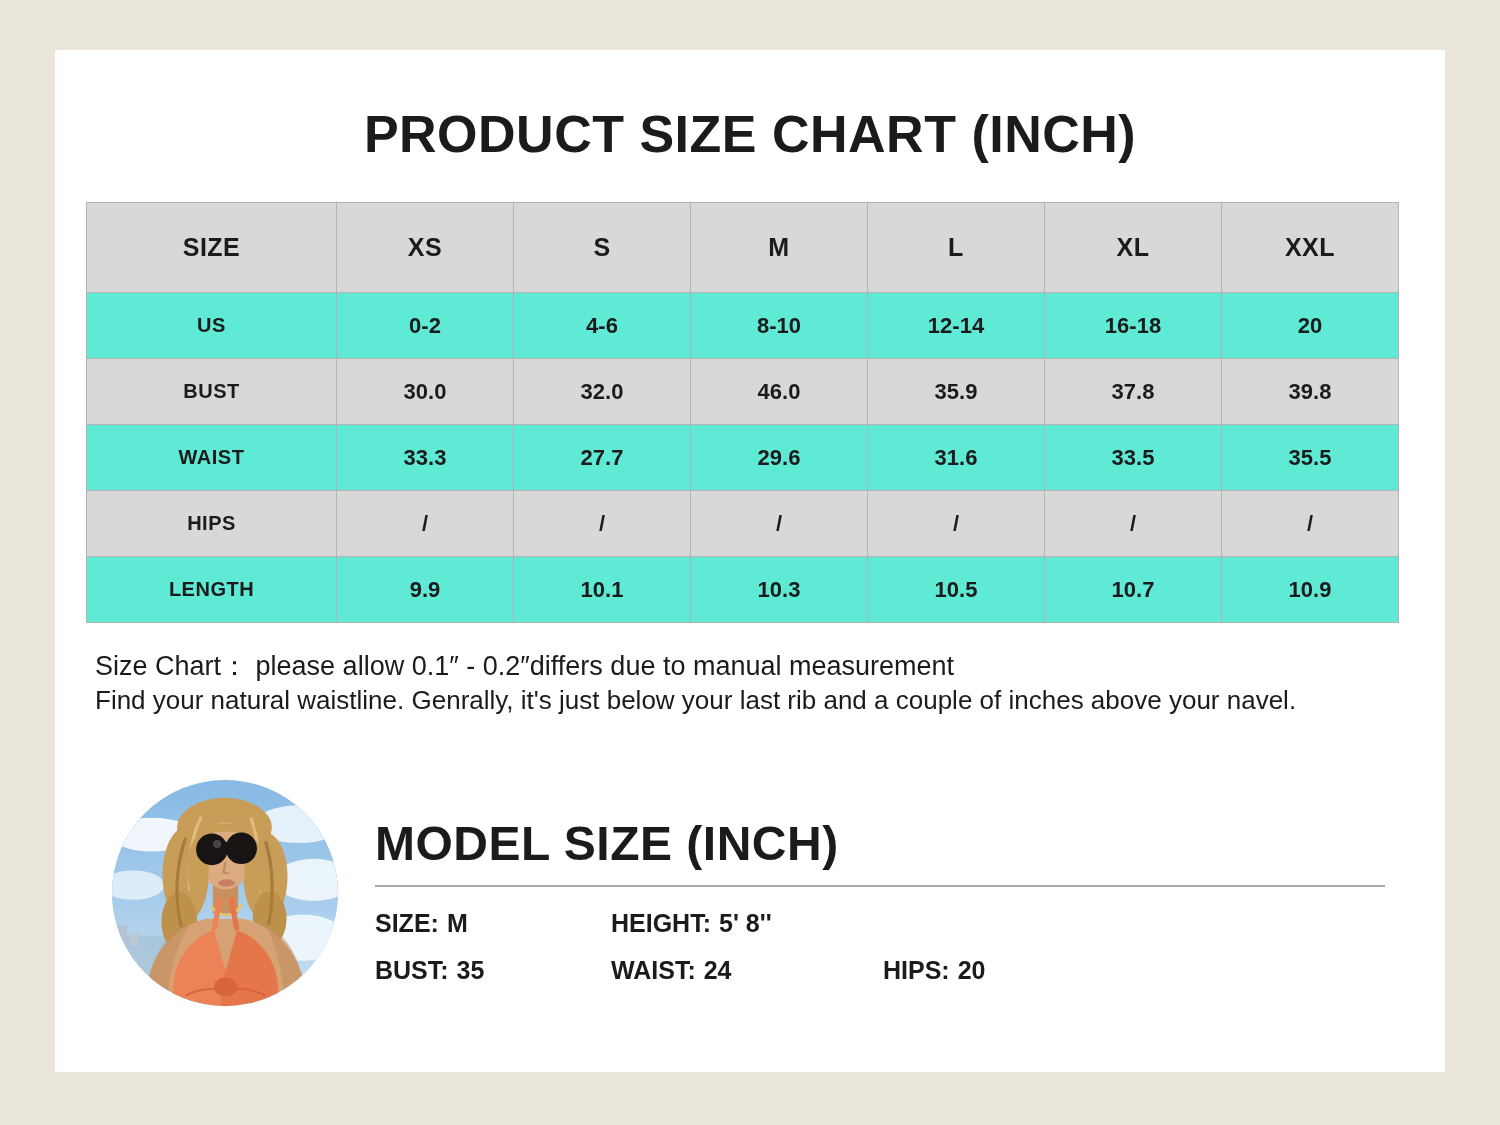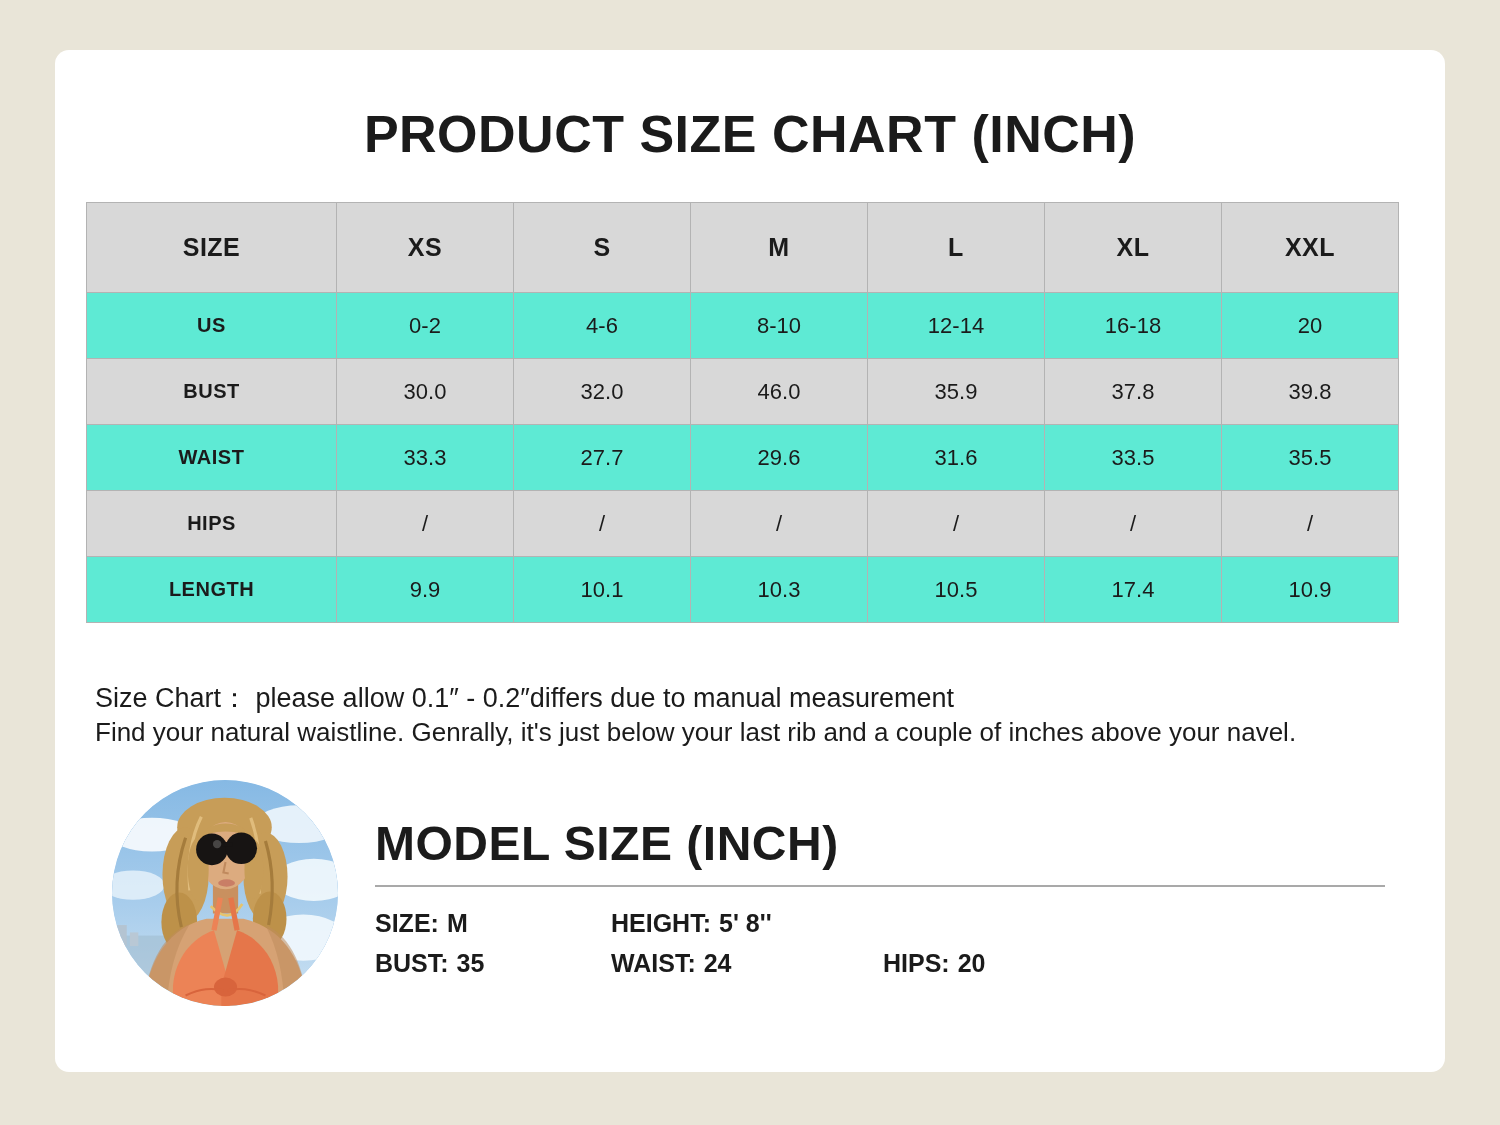--- a/index.html
+++ b/index.html
@@ -5,56 +5,55 @@
   html,body{margin:0;padding:0;}
   body{
     width:1500px;height:1125px;position:relative;overflow:hidden;
     background:var(--page_bg,#e9e5d8);
     font-family:"Liberation Sans",sans-serif;
     color:var(--text_col,#1b1b1b);
   }
   .card{
     position:absolute;left:55px;top:50px;width:1390px;height:1022px;
     background:var(--card_bg,#ffffff);
-    border-radius:14px;
   }
   .main-title{
     position:absolute;top:54px;left:0;width:100%;margin:0;
     text-align:center;font-size:52px;font-weight:700;letter-spacing:0.5px;
   }
   table.size-table{
     position:absolute;left:31px;top:152px;width:1312px;
     border-collapse:collapse;table-layout:fixed;
   }
   .size-table th,.size-table td{
     border:1px solid var(--border_col,#b3b3b3);
     text-align:center;vertical-align:middle;padding:0;
   }
   .size-table thead th{
     height:89px;font-size:25px;font-weight:700;letter-spacing:0.5px;
     background:var(--stripe_bg,#d8d8d8);
   }
   .size-table tbody tr{height:66px;background:#5eead4;}
   .size-table tbody tr.stripe{background:var(--stripe_bg,#d8d8d8);}
   .size-table tbody th{font-size:20px;font-weight:700;letter-spacing:0.5px;}
-  .size-table tbody td{font-size:22px;font-weight:400;}
-  .notes{position:absolute;left:40px;top:632px;width:1320px;line-height:1.25;}
+  .size-table tbody td{font-size:22px;font-weight:700;}
+  .notes{position:absolute;left:40px;top:600px;width:1320px;line-height:1.25;}
   .notes p{margin:0;}
   .note-1{font-size:27px;margin-bottom:8px;}
   .note-2{font-size:26px;}
   .avatar{
     position:absolute;left:57px;top:730px;width:226px;height:226px;
     border-radius:50%;overflow:hidden;background:#a8cdec;
   }
   .avatar svg{display:block;width:100%;height:100%;}
   .model-block{position:absolute;left:320px;top:730px;width:1010px;}
   .model-title{margin:36px 0 0;text-align:left;font-size:48px;font-weight:700;letter-spacing:0.5px;}
   .divider{height:2px;background:var(--divider_col,#a9a9a9);margin-top:14px;}
   .stats{
-    display:grid;grid-template-columns:236px 272px 1fr;row-gap:11px;
+    display:grid;grid-template-columns:236px 272px 1fr;row-gap:18px;
     margin-top:22px;font-size:25px;font-weight:700;
   }
   .stat .v{margin-left:8px;}
 </style>
 </head>
 <body style="--page_bg: #e9e5d8; --card_bg: #ffffff; --stripe_bg: #d8d8d8; --border_col: #b3b3b3; --text_col: #1b1b1b; --divider_col: #a9a9a9;">
 
 <div class="card">
 
   <h1 class="main-title">PRODUCT SIZE CHART (INCH)</h1>
@@ -116,21 +115,21 @@
           <td>/</td>
           <td>/</td>
           <td>/</td>
         </tr>
         <tr>
           <th>LENGTH</th>
           <td>9.9</td>
           <td>10.1</td>
           <td>10.3</td>
           <td>10.5</td>
-          <td>17.4</td>
+          <td>10.7</td>
           <td>10.9</td>
         </tr>
       </tbody>
   </table>
 
   <div class="notes">
     <p class="note-1">Size Chart：  please allow 0.1″ - 0.2″differs due to manual measurement</p>
     <p class="note-2">Find your natural waistline. Genrally, it's just below your last rib and a couple of inches above your navel.</p>
   </div>
 

